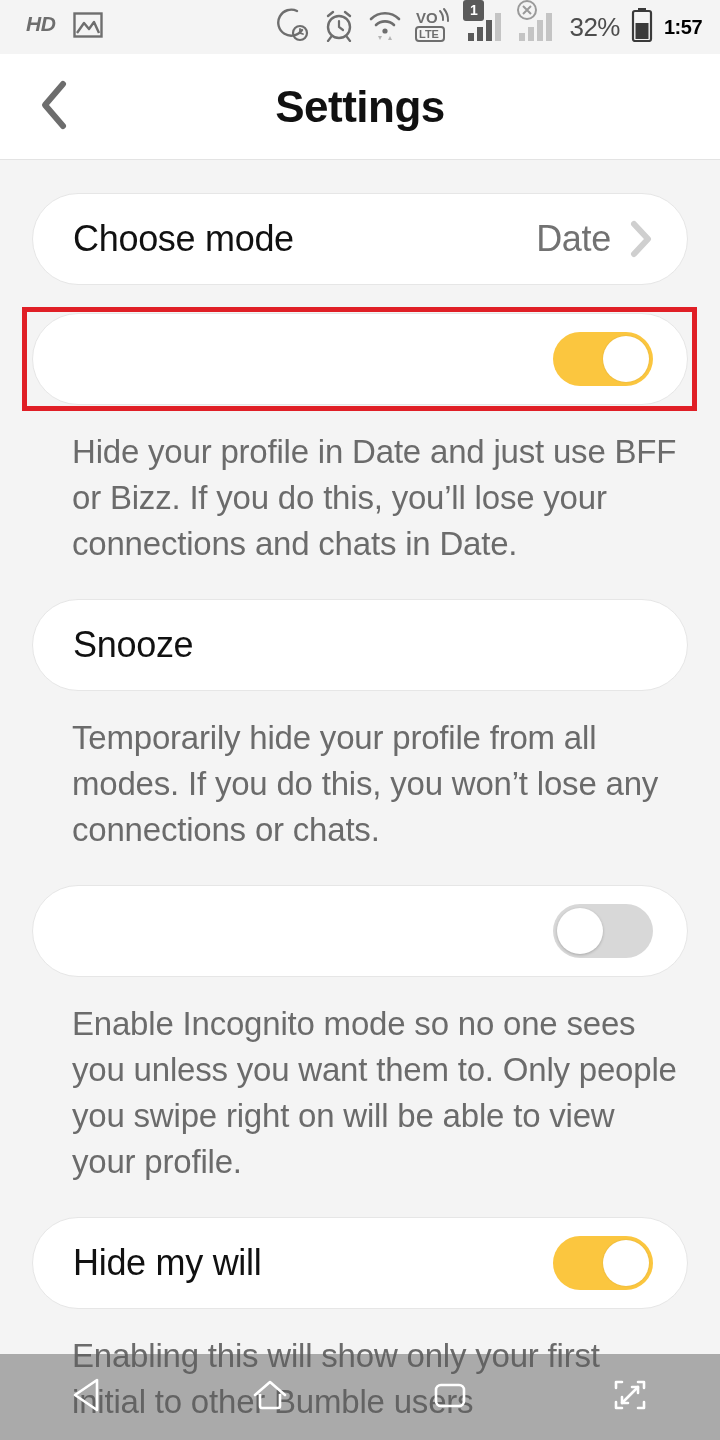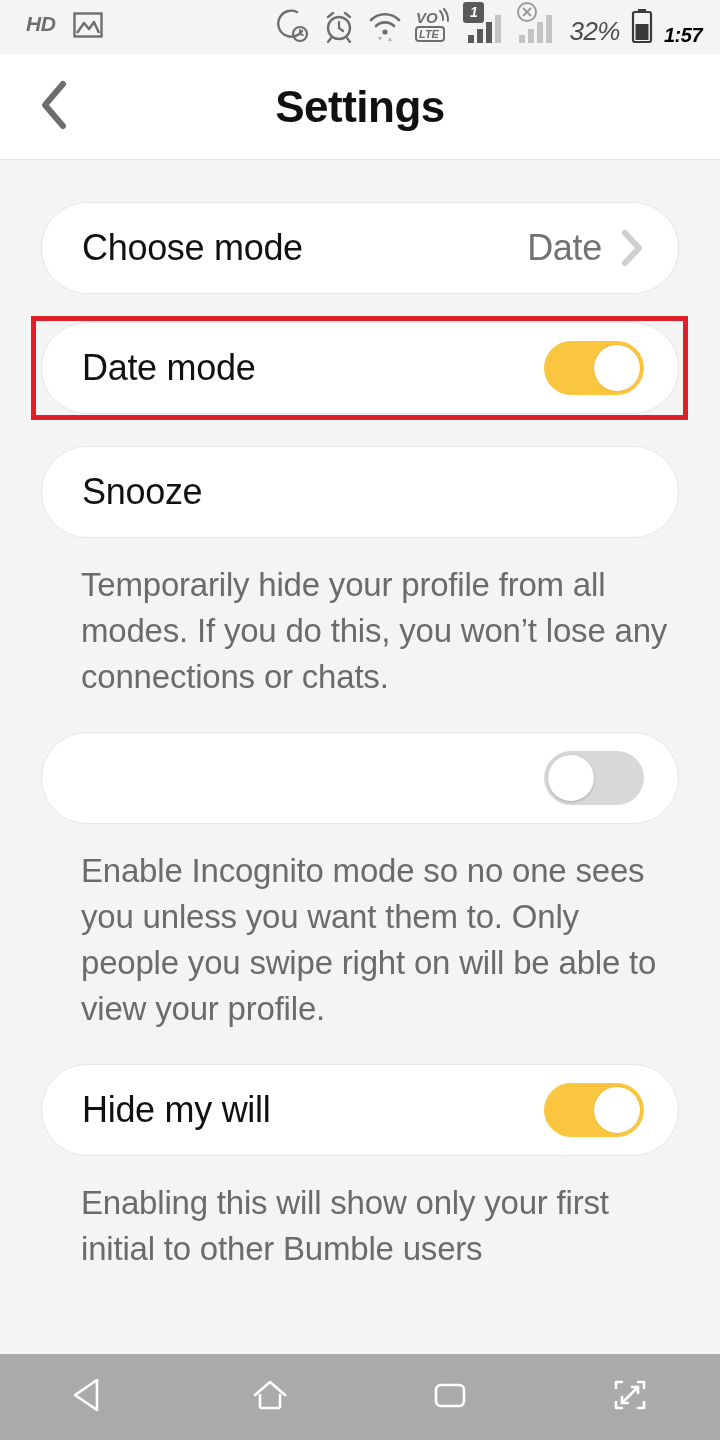--- a/index.html
+++ b/index.html
@@ -38,23 +38,22 @@
   .hd-label {
     font-size: 21px;
     font-style: italic;
     font-weight: bold;
     color: #6e6e6e;
     letter-spacing: -0.5px;
   }
   .status-right {
     margin-left: auto;
     display: flex;
-    align-items: flex-end;
+    align-items: center;
     gap: 11px;
-    font-style: italic;
   }
   .sicon { display: block; }
   .battery-pct {
     font-size: 26px;
     color: #4d4d4d;
     letter-spacing: -0.5px;
   }
   .clock {
     font-size: 20px;
     color: #000000;
@@ -105,21 +104,21 @@
     letter-spacing: -0.5px;
   }
 
   
   .content {
     position: absolute;
     top: 161px; left: 0;
     width: 720px;
     height: 1016px;
     background: #f4f4f4;
-    padding: 9px;
+    padding: 0;
   }
 
   .card {
     position: relative;
     margin: 0 32px;
     background: #ffffff;
     border: 1px solid #e6e6e6;
     border-radius: 46px;
     height: 92px;
     display: flex;
@@ -318,28 +317,28 @@
         <svg width="24" height="38" viewBox="0 0 24 38">
           <polyline points="5,4 19,19 5,34" fill="none" stroke="#cfcfcf" stroke-width="6" stroke-linecap="round" stroke-linejoin="round"></polyline>
         </svg>
       </span>
     </div>
 
     <div class="gap-sm"></div>
 
     <div class="highlight-wrap">
       <div class="card">
-        <span class="card-label">Date mode</span>
         <span class="toggle on">
           <span class="knob"></span>
         </span>
       </div>
       <div class="highlight-box"></div>
     </div>
 
+    <div class="desc">Hide your profile in Date and just use BFF or Bizz. If you do this, you’ll lose your connections and chats in Date.</div>
 
     <div class="gap-md"></div>
 
     <div class="card">
       <span class="card-label">Snooze</span>
     </div>
 
     <div class="desc">Temporarily hide your profile from all modes. If you do this, you won’t lose any connections or chats.</div>
 
     <div class="gap-md"></div>

